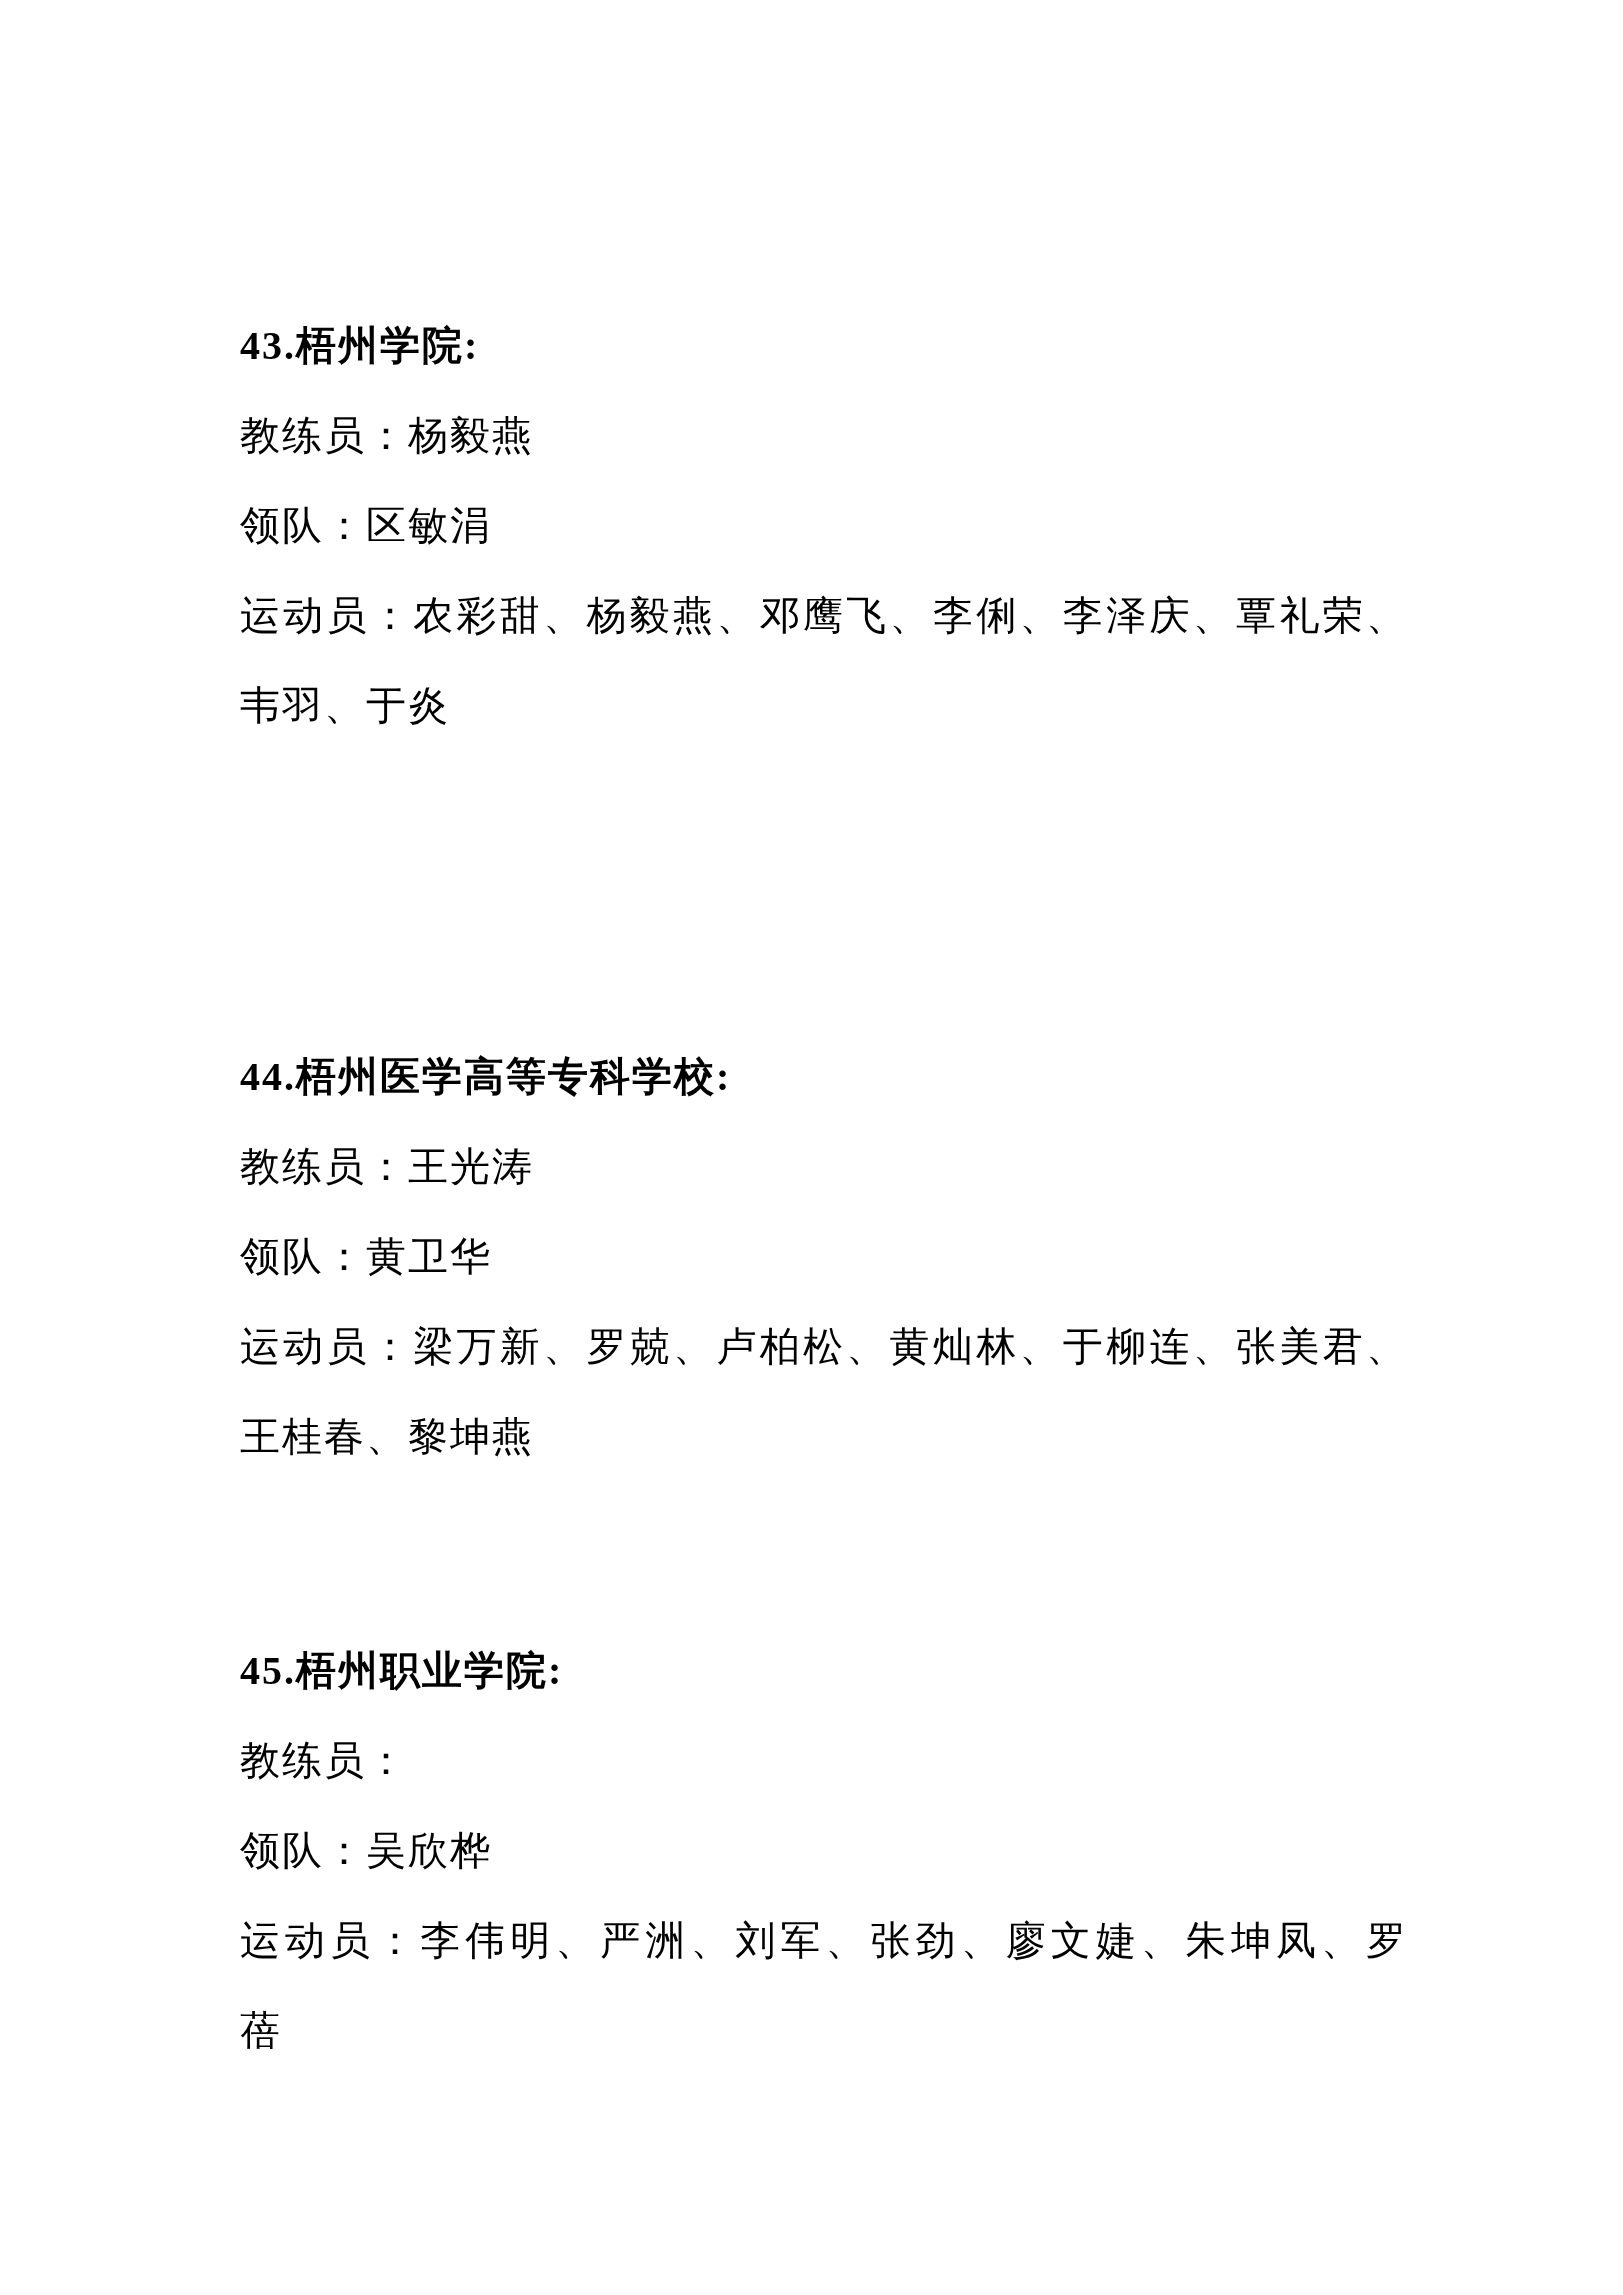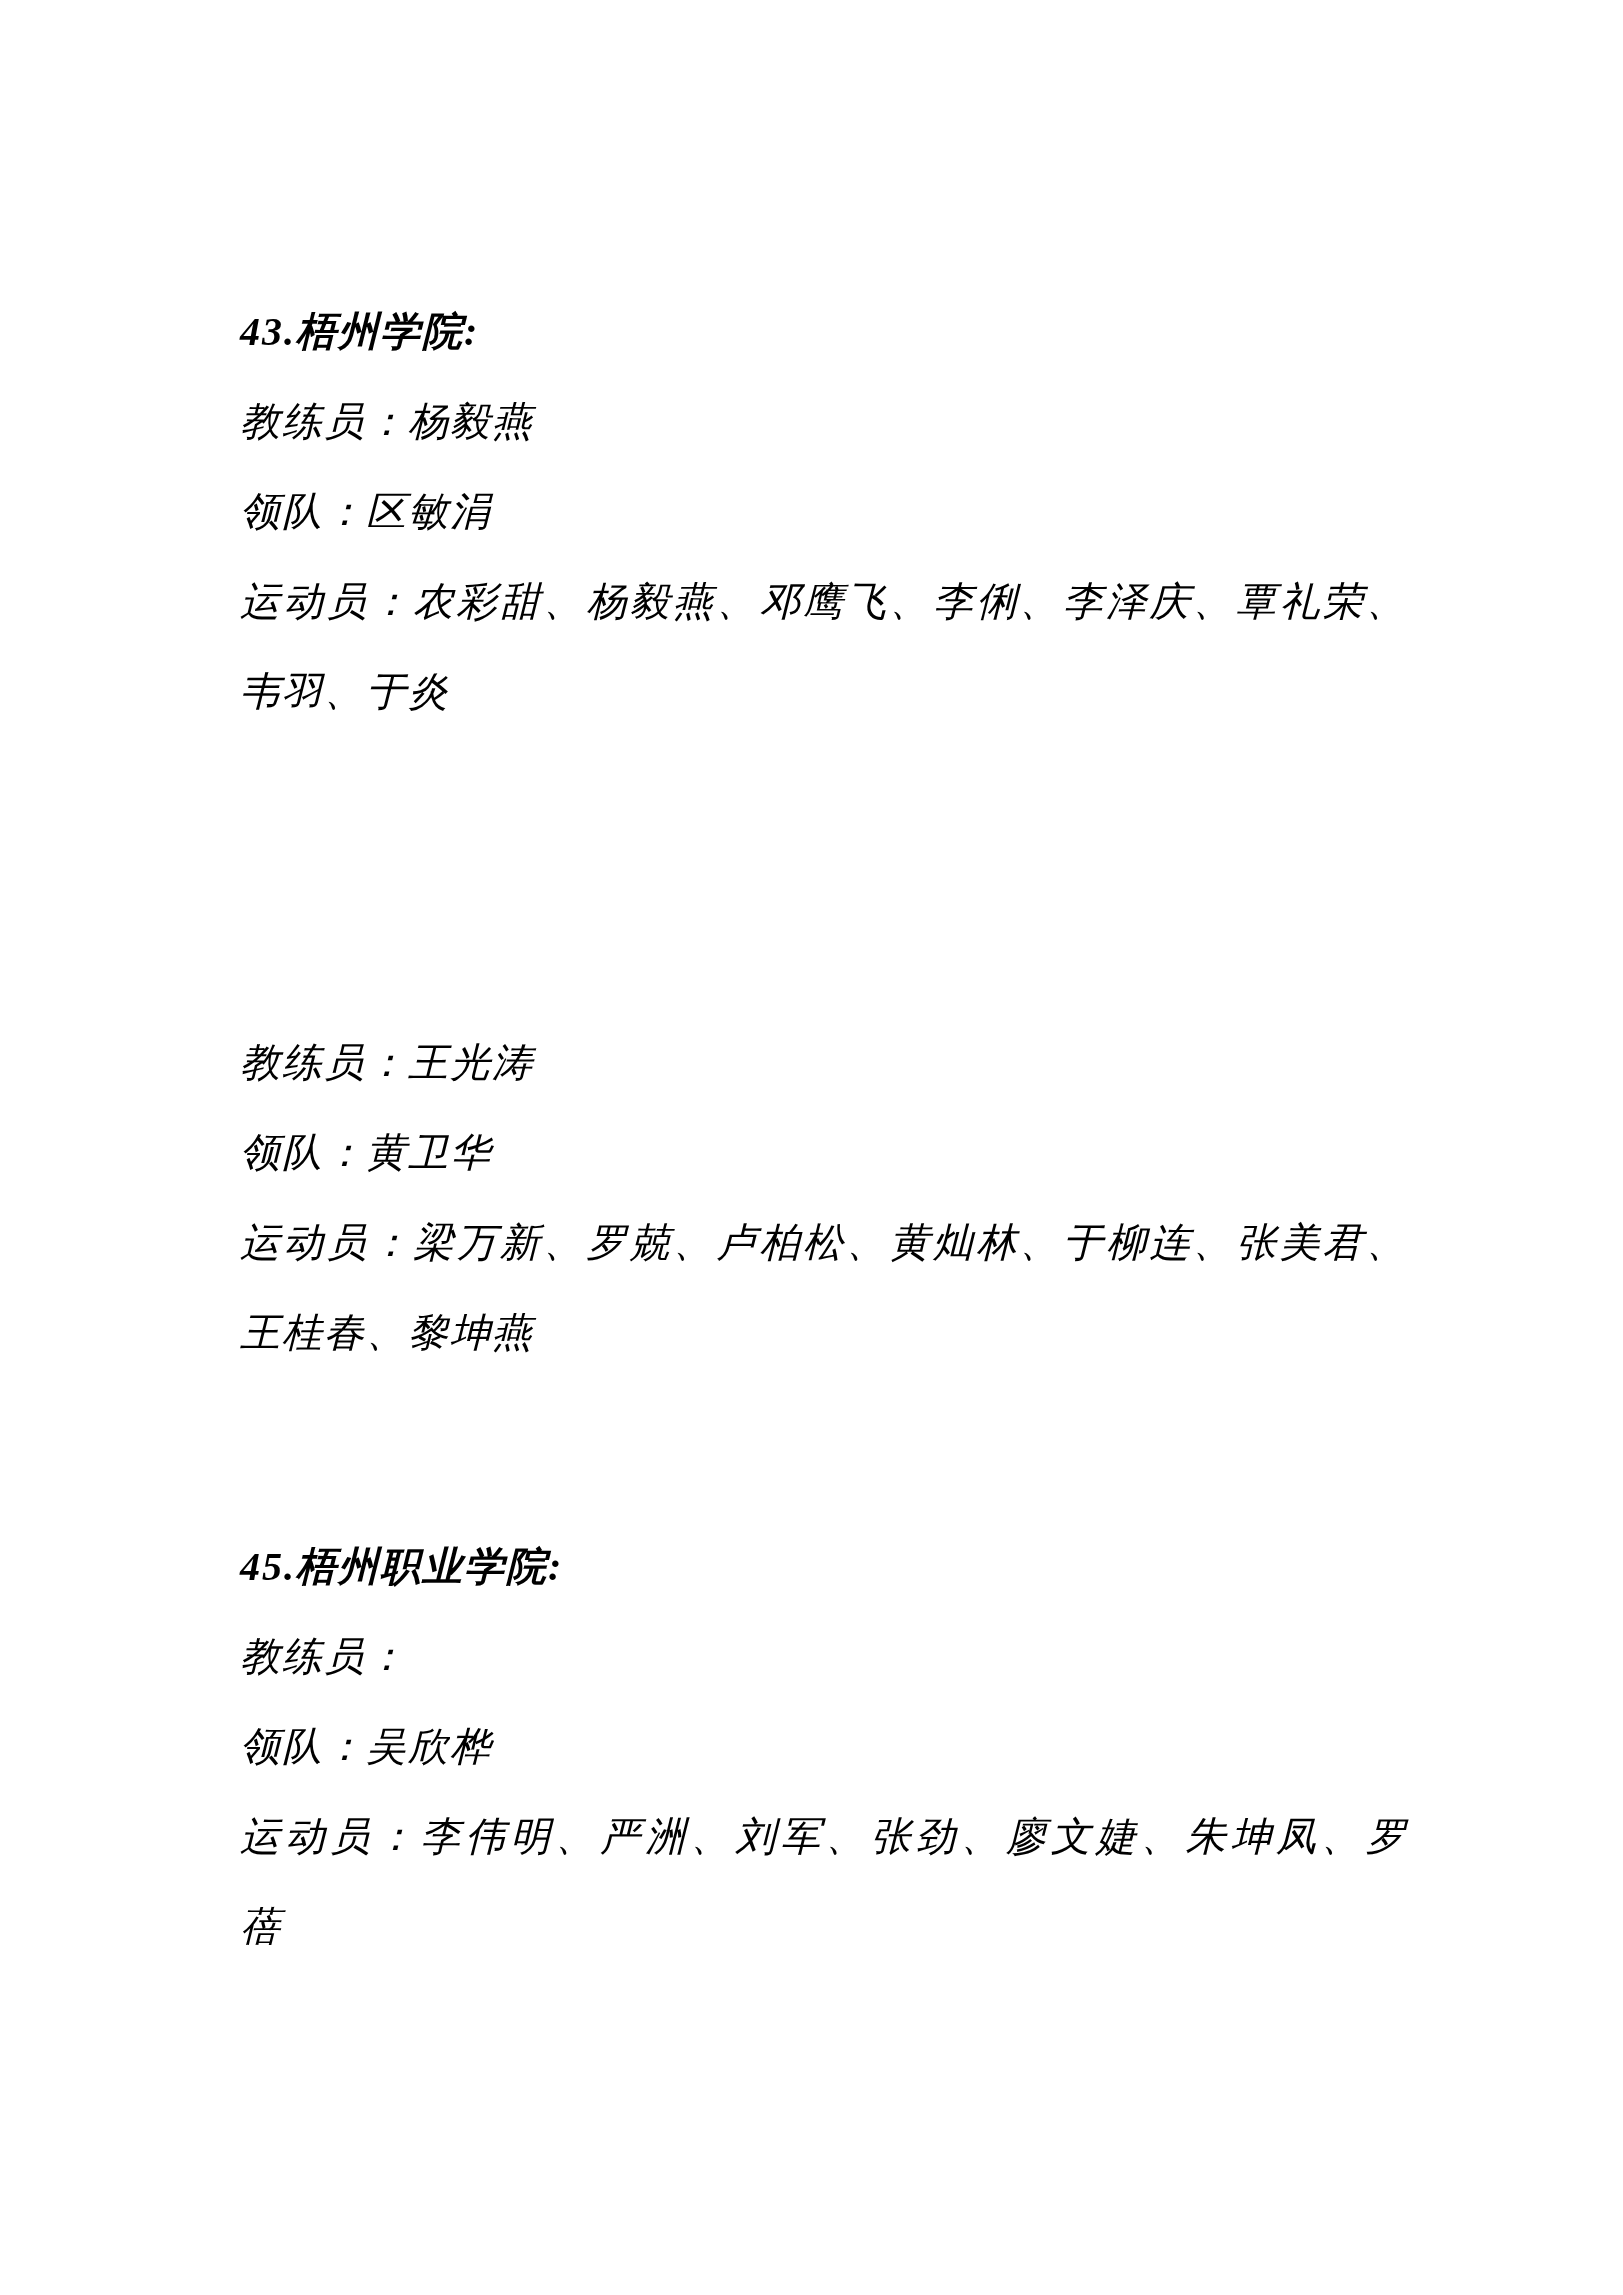--- a/index.html
+++ b/index.html
@@ -12,23 +12,22 @@
     width: 1623px;
     height: 2295px;
     background: #ffffff;
     overflow: hidden;
     font-family: "Liberation Serif", "DejaVu Serif", serif;
     color: #000000;
   }
   .content {
     position: absolute;
     left: 240px;
-    top: 287px;
+    top: 301px;
     width: 1168px;
-    font-style: italic;
   }
   .line {
     font-size: 40px;
     line-height: 90px;
     min-height: 90px;
     letter-spacing: 2px;
     white-space: normal;
   }
   .heading {
     font-weight: 700;
@@ -52,20 +51,21 @@
       <div class="line heading">43.梧州学院:</div>
       <div class="line">教练员：杨毅燕</div>
       <div class="line">领队：区敏涓</div>
       <div>
         <div class="line justify-full">运动员：农彩甜、杨毅燕、邓鹰飞、李俐、李泽庆、覃礼荣、</div>
         <div class="line">韦羽、于炎</div>
       </div>
     </div>
 
     <div class="section gap-large">
+      <div class="line heading">44.梧州医学高等专科学校:</div>
       <div class="line">教练员：王光涛</div>
       <div class="line">领队：黄卫华</div>
       <div>
         <div class="line justify-full">运动员：梁万新、罗兢、卢柏松、黄灿林、于柳连、张美君、</div>
         <div class="line">王桂春、黎坤燕</div>
       </div>
     </div>
 
     <div class="section gap-medium">
       <div class="line heading">45.梧州职业学院:</div>

